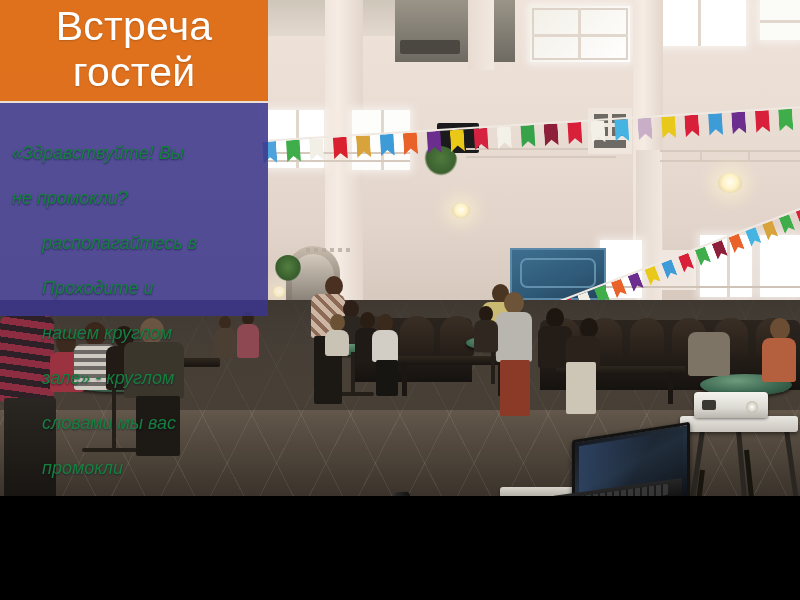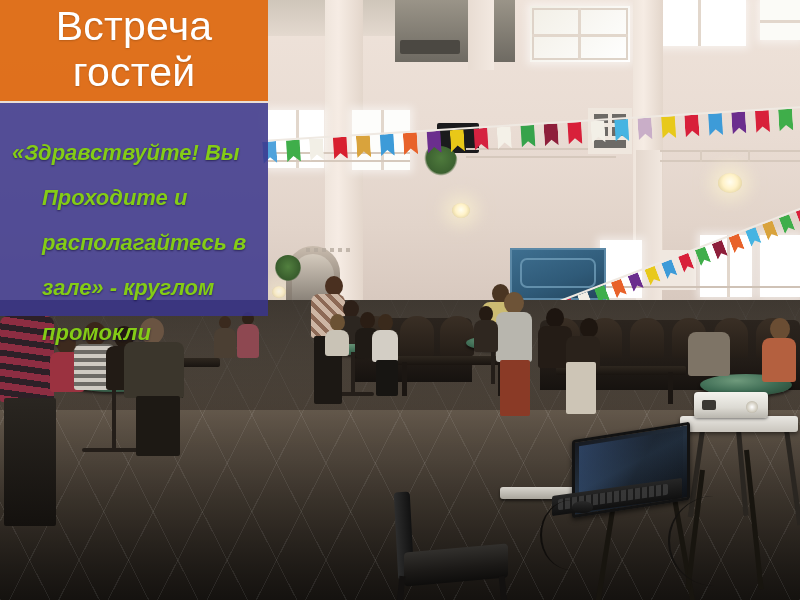--- a/index.html
+++ b/index.html
@@ -3,21 +3,21 @@
 <meta charset="utf-8">
 <style>
   html, body {
     margin: 0;
     padding: 0;
     background: #000;
   }
   #slide {
     position: relative;
     width: 800px;
-    height: 600px;
+    height: 496px;
     overflow: hidden;
     font-family: "Liberation Sans", sans-serif;
     background: #1a1410;
   }
 
   
   .photo {
     position: absolute;
     inset: 0;
     overflow: hidden;
@@ -329,25 +329,25 @@
     font-family:"Liberation Sans", sans-serif;
   }
 
   .quote-band {
     position:absolute; left:0; top:103px; width:268px; height:213px;
     background:rgba(58,54,140,.86);
     box-sizing:border-box;
     padding:16px 10px 8px 8px;
   }
   .quote-text {
-    color:#84cc16;
-    font-size:22px;
+    color:#15803d;
+    font-size:18px;
     line-height:22.5px;
     font-style:italic;
-    font-weight:700;
+    font-weight:400;
     font-family:"Liberation Sans", sans-serif;
     text-shadow:0 1px 2px rgba(10,8,40,.55);
     white-space:pre-line;
   }
   .quote-text .indent { display:block; padding-left:34px; }
   .quote-text .flush  { display:block; padding-left:4px; }
 </style>
 </head>
 <body>
 
@@ -627,20 +627,23 @@
 
   </div>
 
   <div class="title-band">
     <div class="title-text">Встреча гостей</div>
   </div>
 
   <div class="quote-band">
     <div class="quote-text">
       <span class="flush">«Здравствуйте! Вы</span>
+      <span class="flush">не промокли?</span>
+      <span class="indent">располагайтесь в</span>
       <span class="indent">Проходите и</span>
-      <span class="indent">располагайтесь в</span>
+      <span class="indent">нашем круглом</span>
       <span class="indent">зале» - круглом</span>
+      <span class="indent">словами мы вас</span>
       <span class="indent">промокли</span>
     </div>
   </div>
 
 </div>
 
 </body></html>

